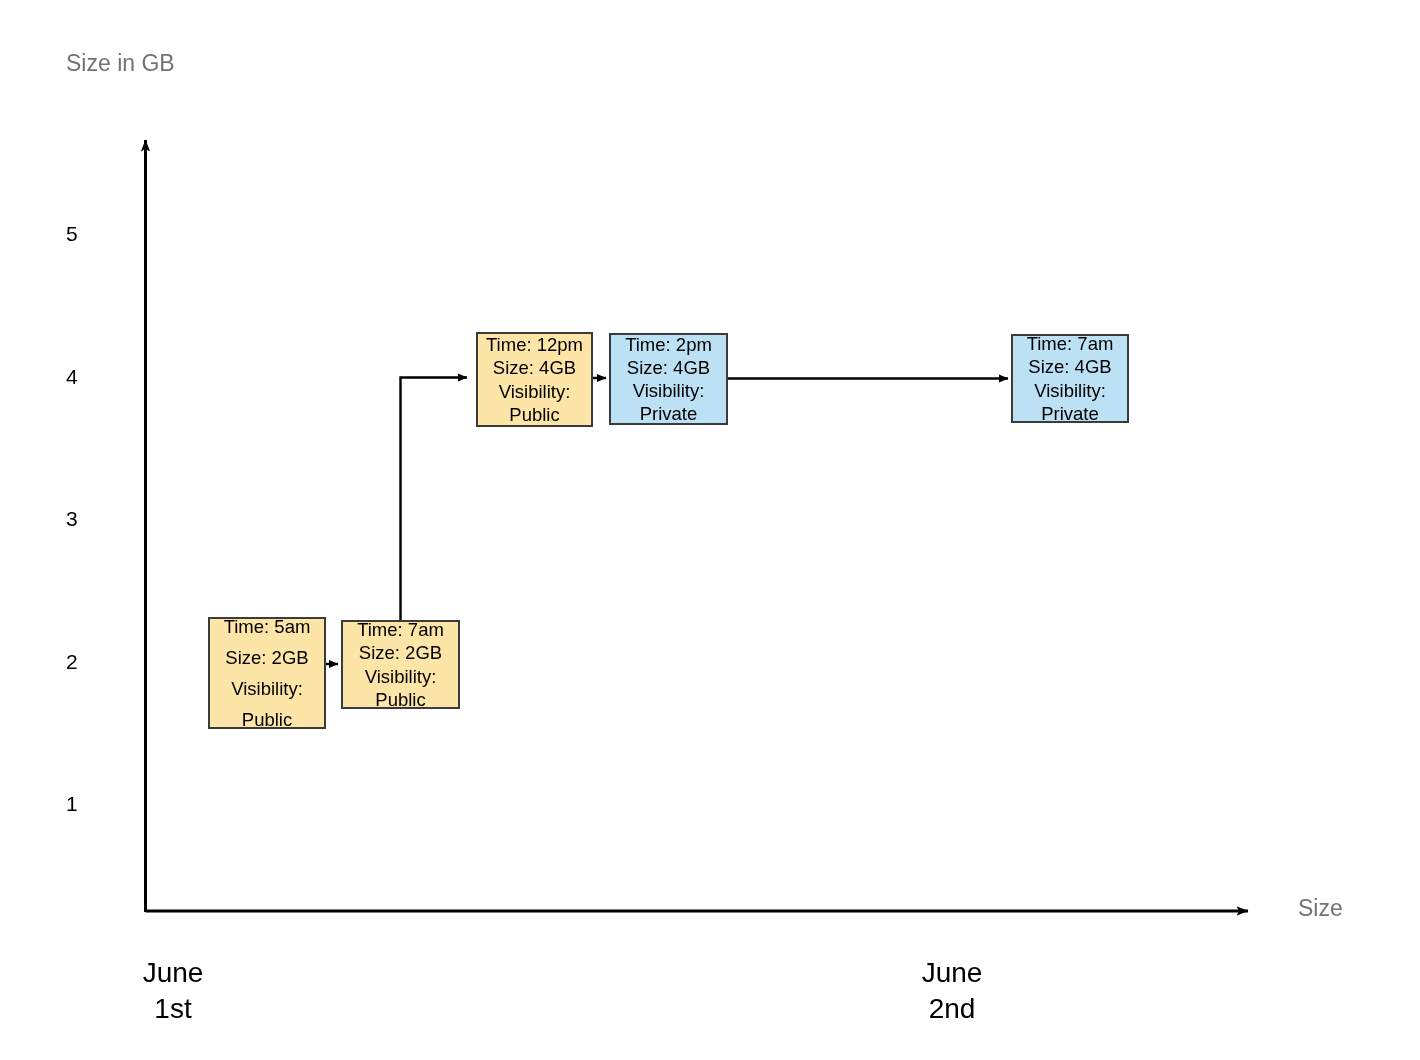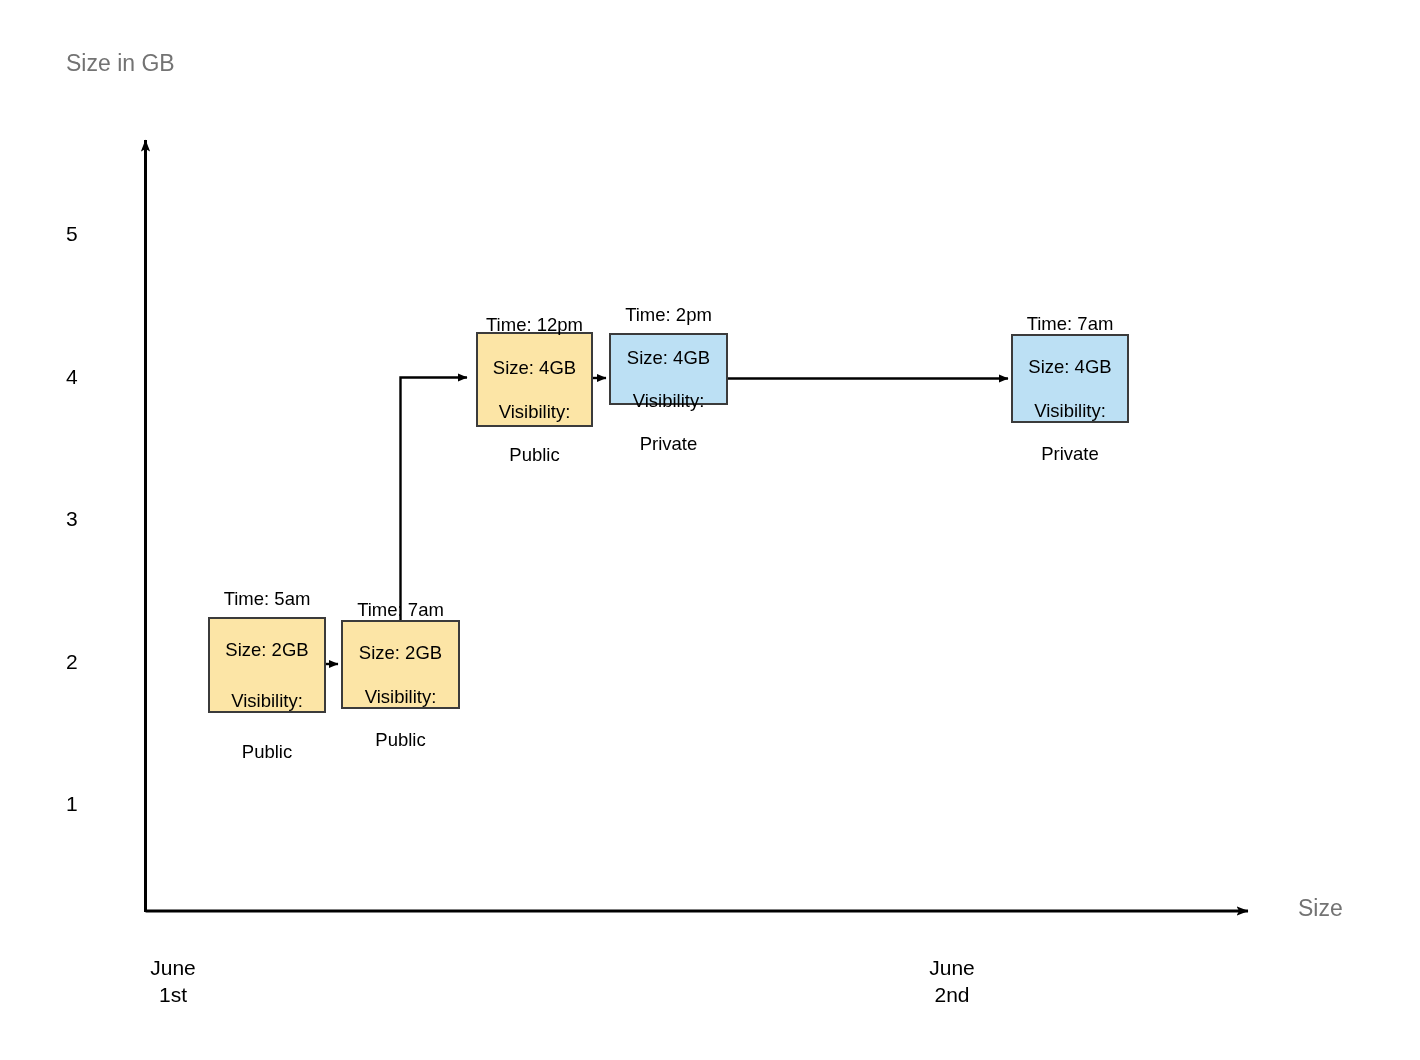--- a/index.html
+++ b/index.html
@@ -30,21 +30,21 @@
 
   .tick-label {
     position: absolute;
     font-size: 21px;
     color: #000000;
     text-align: left;
     white-space: nowrap;
   }
   .x-tick-label {
     position: absolute;
-    font-size: 21px;
+    font-size: 28px;
     color: #000000;
     text-align: center;
     white-space: nowrap;
     line-height: 1.28;
     width: 120px;
   }
 
   svg.overlay {
     position: absolute;
     left: 0;
@@ -61,21 +61,21 @@
     display: flex;
     flex-direction: column;
     align-items: center;
     justify-content: center;
     font-size: 18.5px;
     line-height: 1.25;
     color: #000000;
     text-align: center;
     padding: 2px 3px;
   }
-  .node .line { white-space: nowrap; margin-top: 20px; }
+  .node .line { white-space: nowrap; }
   .node.yellow { background: #FCE5A6; }
   .node.blue   { background: #BCE0F4; }
 </style>
 </head>
 <body>
 
 <div id="canvas">
 
   <div class="axis-title" id="y-axis-title">Size in GB</div>
 
@@ -124,42 +124,42 @@
 
     <g>
       <line x1="592" y1="378" x2="606" y2="378" stroke="#000000" stroke-width="2.4" marker-end="url(#arrow-solid)"></line>
     </g>
 
     <g>
       <line x1="728" y1="378.5" x2="1008" y2="378.5" stroke="#000000" stroke-width="2.4" marker-end="url(#arrow-solid)"></line>
     </g>
   </svg>
 
-  <div class="node yellow" style="left:208px; top:617px; width:118px; height:96px;gap:8px;">
+  <div class="node yellow" style="left:208px; top:617px; width:118px; height:112px;gap:8px;">
     <div class="line">Time: 5am</div>
     <div class="line">Size: 2GB</div>
     <div class="line">Visibility:</div>
     <div class="line">Public</div>
   </div>
 
   <div class="node yellow" style="left:341px; top:620px; width:119px; height:89px;">
     <div class="line">Time: 7am</div>
     <div class="line">Size: 2GB</div>
     <div class="line">Visibility:</div>
     <div class="line">Public</div>
   </div>
 
   <div class="node yellow" style="left:476px; top:332px; width:117px; height:95px;">
     <div class="line">Time: 12pm</div>
     <div class="line">Size: 4GB</div>
     <div class="line">Visibility:</div>
     <div class="line">Public</div>
   </div>
 
-  <div class="node blue" style="left:609px; top:333px; width:119px; height:72px;text-align:center;">
+  <div class="node blue" style="left:609px; top:333px; width:119px; height:92px;text-align:center;">
     <div class="line">Time: 2pm</div>
     <div class="line">Size: 4GB</div>
     <div class="line">Visibility:</div>
     <div class="line">Private</div>
   </div>
 
   <div class="node blue" style="left:1011px; top:334px; width:118px; height:89px;">
     <div class="line">Time: 7am</div>
     <div class="line">Size: 4GB</div>
     <div class="line">Visibility:</div>

